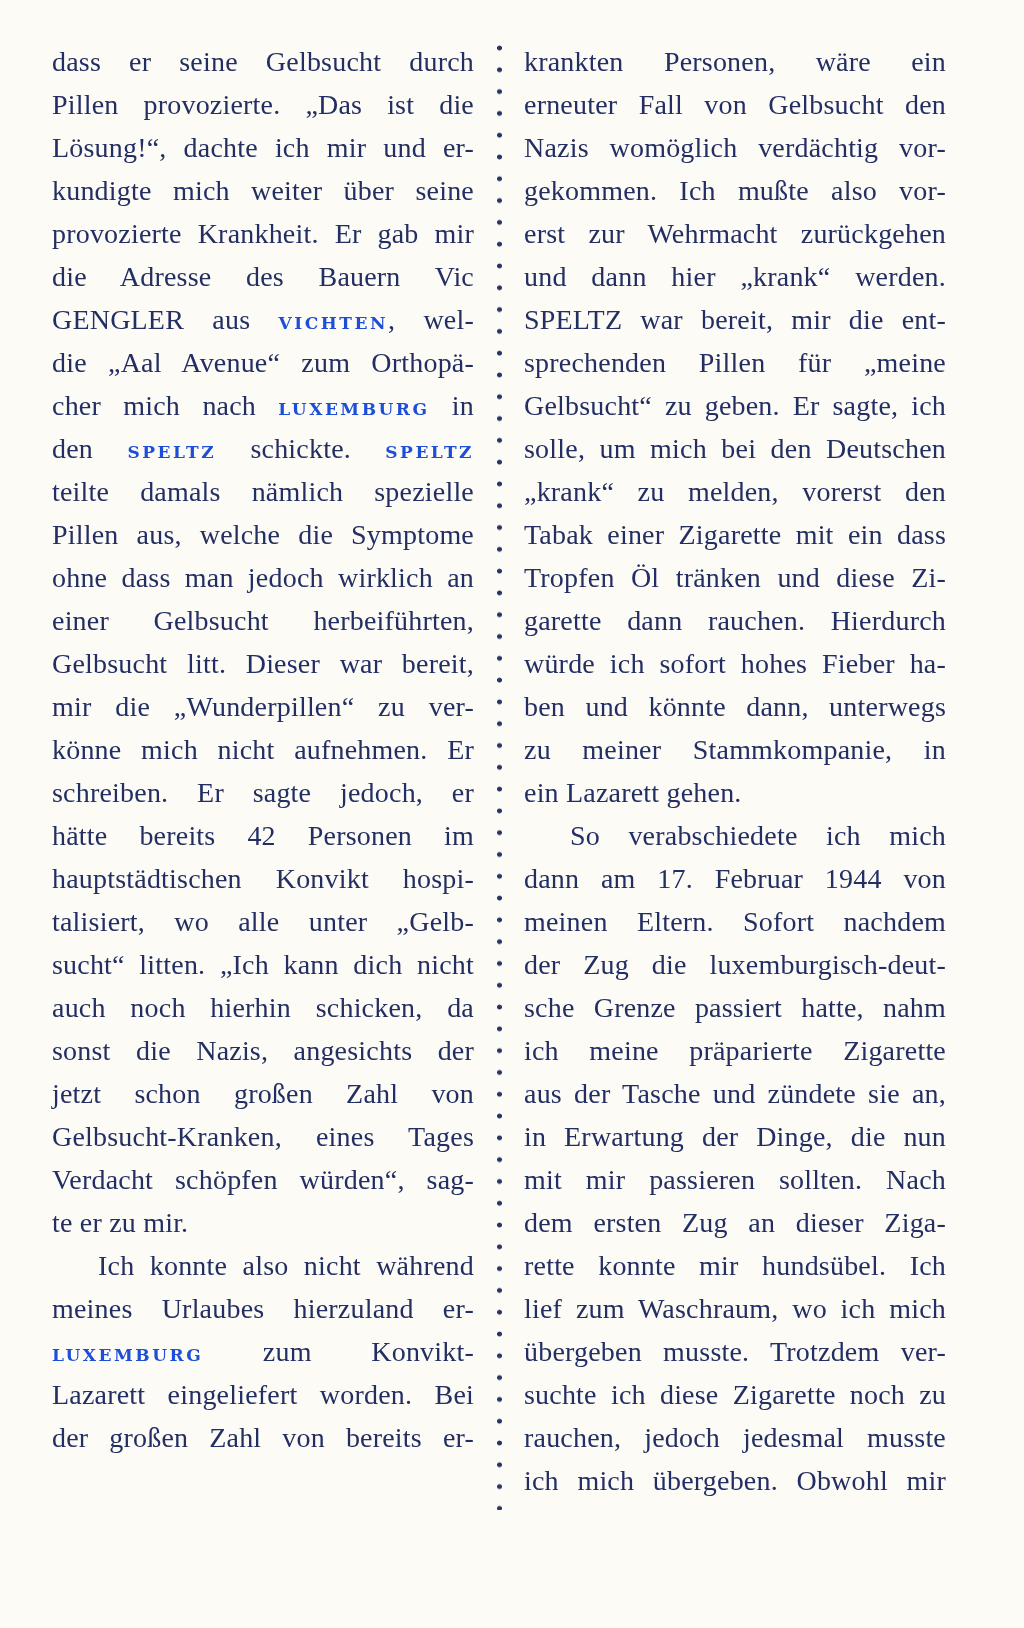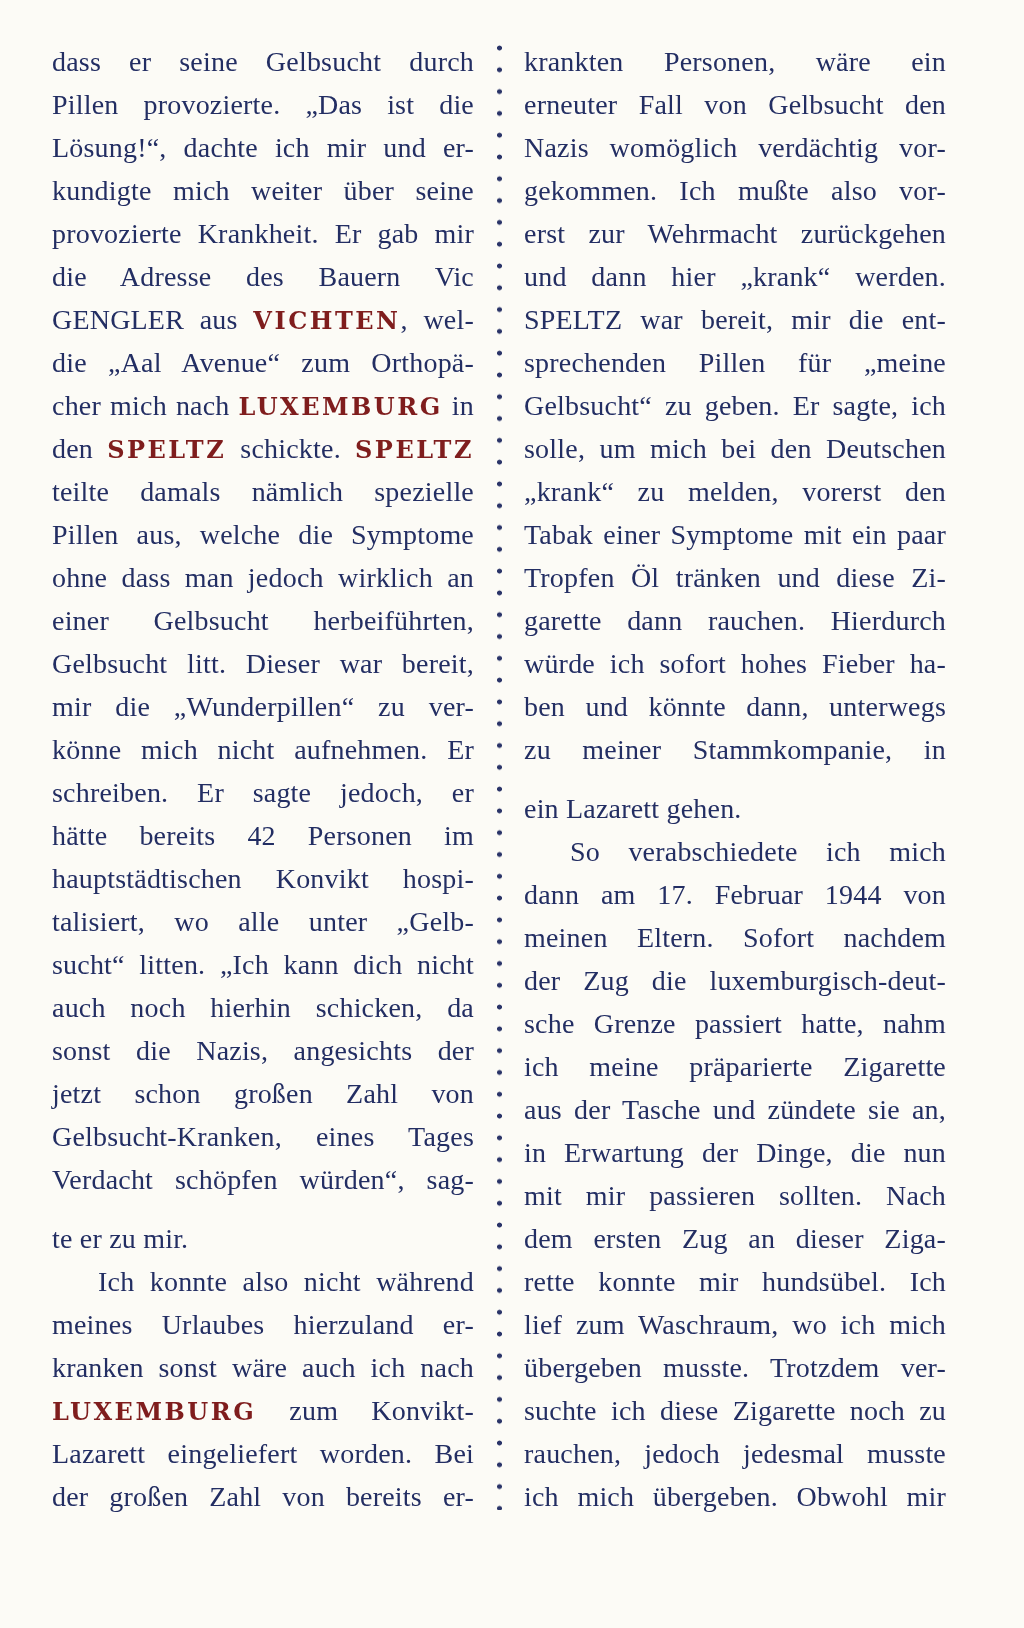--- a/index.html
+++ b/index.html
@@ -30,31 +30,30 @@
     white-space: nowrap;
     text-align: justify;
     text-align-last: justify;
     letter-spacing: 0.2px;
   }
   
   .line { white-space: normal; }
   .line.last {
     text-align: left;
     text-align-last: left;
-    margin-top: 16px;
   }
   .line.indent {
     text-indent: 46px;
   }
   .accent {
     font-weight: 700;
-    color: #7f1d1d;
+    color: #1d4ed8;
     letter-spacing: 2.5px;
     font-family: "DejaVu Serif", "Liberation Serif", serif;
-    font-size: 24px;
+    font-size: 17px;
     margin-top: 15px;
   }
   .divider {
     flex: 0 0 50px;
     display: flex;
     justify-content: center;
     align-items: flex-start;
   }
   .dots {
     width: 5px;
@@ -93,41 +92,40 @@
       <div class="line"><span>talisiert, wo alle unter „Gelb-</span></div>
       <div class="line"><span>sucht“ litten. „Ich kann dich nicht</span></div>
       <div class="line"><span>auch noch hierhin schicken, da</span></div>
       <div class="line"><span>sonst die Nazis, angesichts der</span></div>
       <div class="line"><span>jetzt schon großen Zahl von</span></div>
       <div class="line"><span>Gelbsucht-Kranken, eines Tages</span></div>
       <div class="line"><span>Verdacht schöpfen würden“, sag-</span></div>
       <div class="line last"><span>te er zu mir.</span></div>
       <div class="line indent"><span>Ich konnte also nicht während</span></div>
       <div class="line"><span>meines Urlaubes hierzuland er-</span></div>
-      <div class="line"><span>kranken sonst wäre auch ich nach</span></div>
       <div class="line"><span class="accent">LUXEMBURG</span><span> zum Konvikt-</span></div>
       <div class="line"><span>Lazarett eingeliefert worden. Bei</span></div>
       <div class="line"><span>der großen Zahl von bereits er-</span></div>
     </div>
   <div class="divider">
     <div class="dots"></div>
   </div>
   <div class="col">
       <div class="line"><span>krankten Personen, wäre ein</span></div>
       <div class="line"><span>erneuter Fall von Gelbsucht den</span></div>
       <div class="line"><span>Nazis womöglich verdächtig vor-</span></div>
       <div class="line"><span>gekommen. Ich mußte also vor-</span></div>
       <div class="line"><span>erst zur Wehrmacht zurückgehen</span></div>
       <div class="line"><span>und dann hier „krank“ werden.</span></div>
       <div class="line"><span>SPELTZ war bereit, mir die ent-</span></div>
       <div class="line"><span>sprechenden Pillen für „meine</span></div>
       <div class="line"><span>Gelbsucht“ zu geben. Er sagte, ich</span></div>
       <div class="line"><span>solle, um mich bei den Deutschen</span></div>
       <div class="line"><span>„krank“ zu melden, vorerst den</span></div>
-      <div class="line"><span>Tabak einer Symptome mit ein paar</span></div>
+      <div class="line"><span>Tabak einer Zigarette mit ein dass</span></div>
       <div class="line"><span>Tropfen Öl tränken und diese Zi-</span></div>
       <div class="line"><span>garette dann rauchen. Hierdurch</span></div>
       <div class="line"><span>würde ich sofort hohes Fieber ha-</span></div>
       <div class="line"><span>ben und könnte dann, unterwegs</span></div>
       <div class="line"><span>zu meiner Stammkompanie, in</span></div>
       <div class="line last"><span>ein Lazarett gehen.</span></div>
       <div class="line indent"><span>So verabschiedete ich mich</span></div>
       <div class="line"><span>dann am 17. Februar 1944 von</span></div>
       <div class="line"><span>meinen Eltern. Sofort nachdem</span></div>
       <div class="line"><span>der Zug die luxemburgisch-deut-</span></div>

